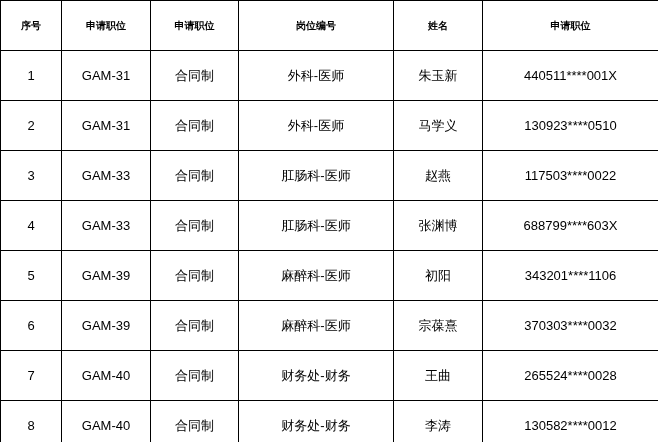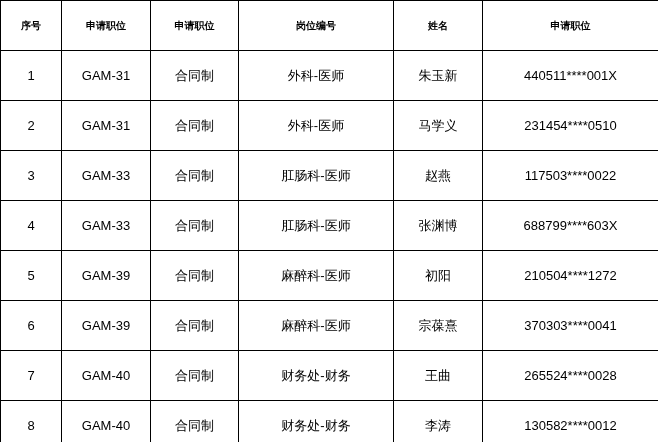--- a/index.html
+++ b/index.html
@@ -73,21 +73,21 @@
           <td>外科-医师</td>
           <td>朱玉新</td>
           <td>440511****001X</td>
         </tr>
         <tr>
           <td>2</td>
           <td>GAM-31</td>
           <td>合同制</td>
           <td>外科-医师</td>
           <td>马学义</td>
-          <td>231454****0510</td>
+          <td>130923****0510</td>
         </tr>
         <tr>
           <td>3</td>
           <td>GAM-33</td>
           <td>合同制</td>
           <td>肛肠科-医师</td>
           <td>赵燕</td>
           <td>117503****0022</td>
         </tr>
         <tr>
@@ -97,29 +97,29 @@
           <td>肛肠科-医师</td>
           <td>张渊博</td>
           <td>688799****603X</td>
         </tr>
         <tr>
           <td>5</td>
           <td>GAM-39</td>
           <td>合同制</td>
           <td>麻醉科-医师</td>
           <td>初阳</td>
-          <td>210504****1272</td>
+          <td>343201****1106</td>
         </tr>
         <tr>
           <td>6</td>
           <td>GAM-39</td>
           <td>合同制</td>
           <td>麻醉科-医师</td>
           <td>宗葆熹</td>
-          <td>370303****0041</td>
+          <td>370303****0032</td>
         </tr>
         <tr>
           <td>7</td>
           <td>GAM-40</td>
           <td>合同制</td>
           <td>财务处-财务</td>
           <td>王曲</td>
           <td>265524****0028</td>
         </tr>
         <tr>

